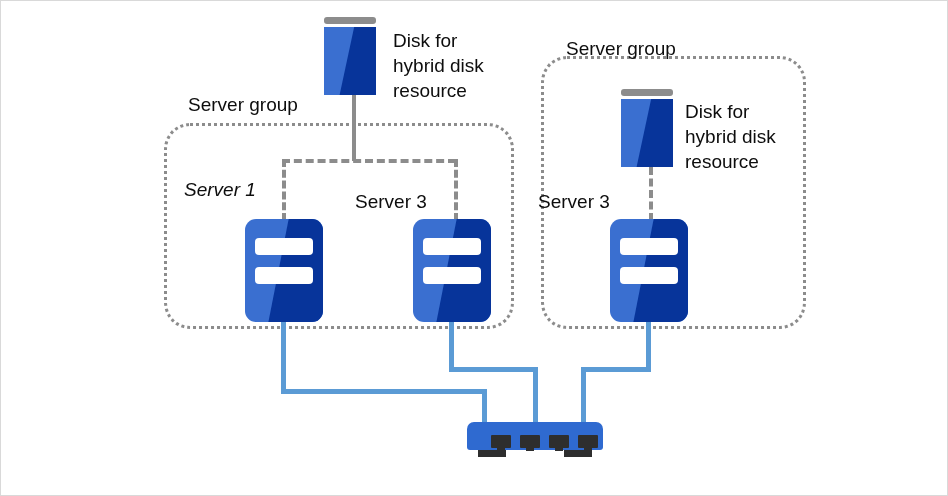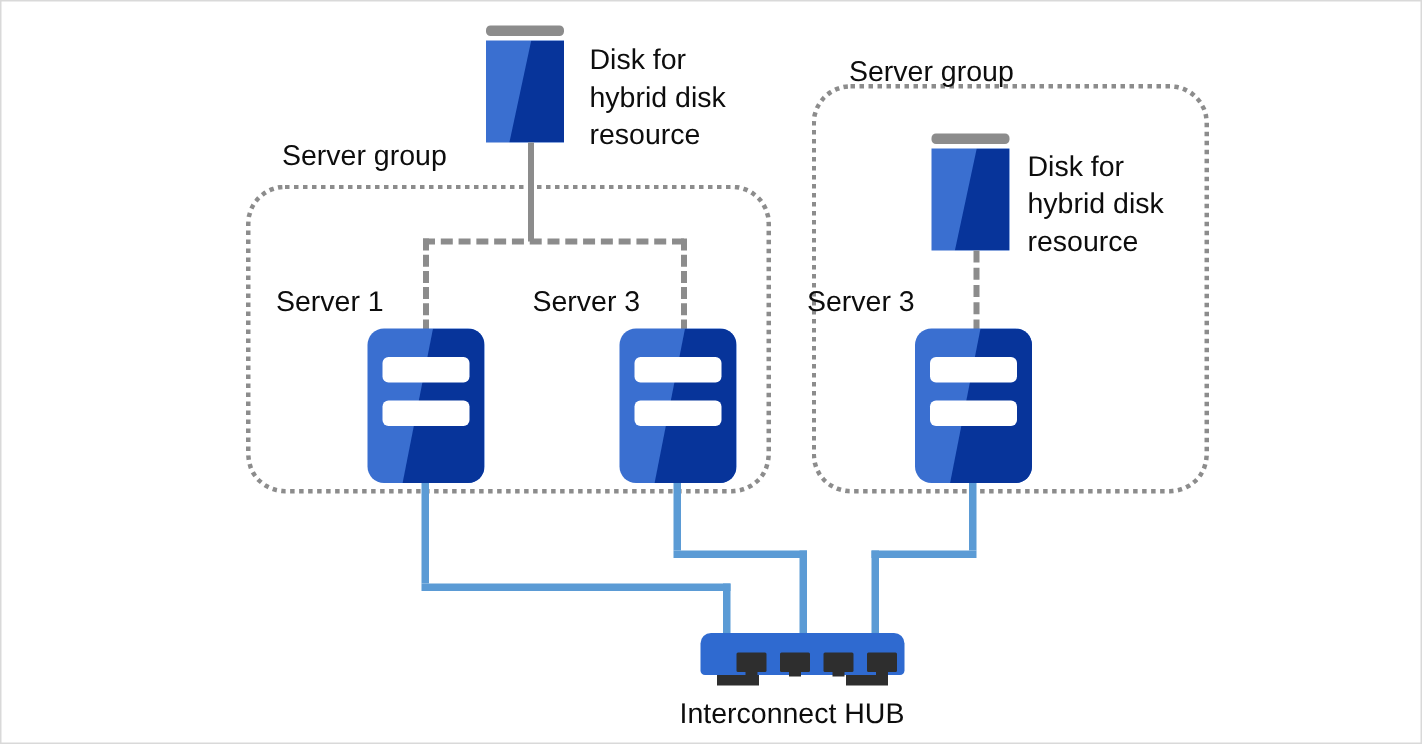--- a/index.html
+++ b/index.html
@@ -183,21 +183,21 @@
 hybrid disk
 resource</div>
 
   <div class="gline solid-v" style="left:351px; top:94px; height:66px;"></div>
 
   <div class="gline h" style="left:281px; top:158px; width:174px;"></div>
 
   <div class="gline v" style="left:281px; top:158px; height:62px;"></div>
   <div class="gline v" style="left:453px; top:158px; height:62px;"></div>
 
-  <div class="label" style="left:183px; top:188px;">Server 1</div>
+  <div class="label" style="left:183px; top:176px;font-style:italic;">Server 1</div>
 
   <div class="server" style="left:244px; top:218px;">
     <div class="dark"></div>
     <div class="bar b1"></div>
     <div class="bar b2"></div>
   </div>
 
   <div class="label" style="left:354px; top:188px;">Server 3</div>
 
   <div class="server" style="left:412px; top:218px;">
@@ -242,15 +242,14 @@
   <div class="hub" style="left:466px; top:421px;">
     <div class="shell"></div>
     <div class="port" style="left:24px;"></div>
     <div class="port" style="left:53px;"></div>
     <div class="port" style="left:82px;"></div>
     <div class="port" style="left:111px;"></div>
     <div class="foot" style="left:11px;"></div>
     <div class="foot" style="left:97px;"></div>
   </div>
 
-  <div class="label" style="left:452px; top:463px;">Interconnect HUB</div>
 
 </div>
 
 </body></html>

